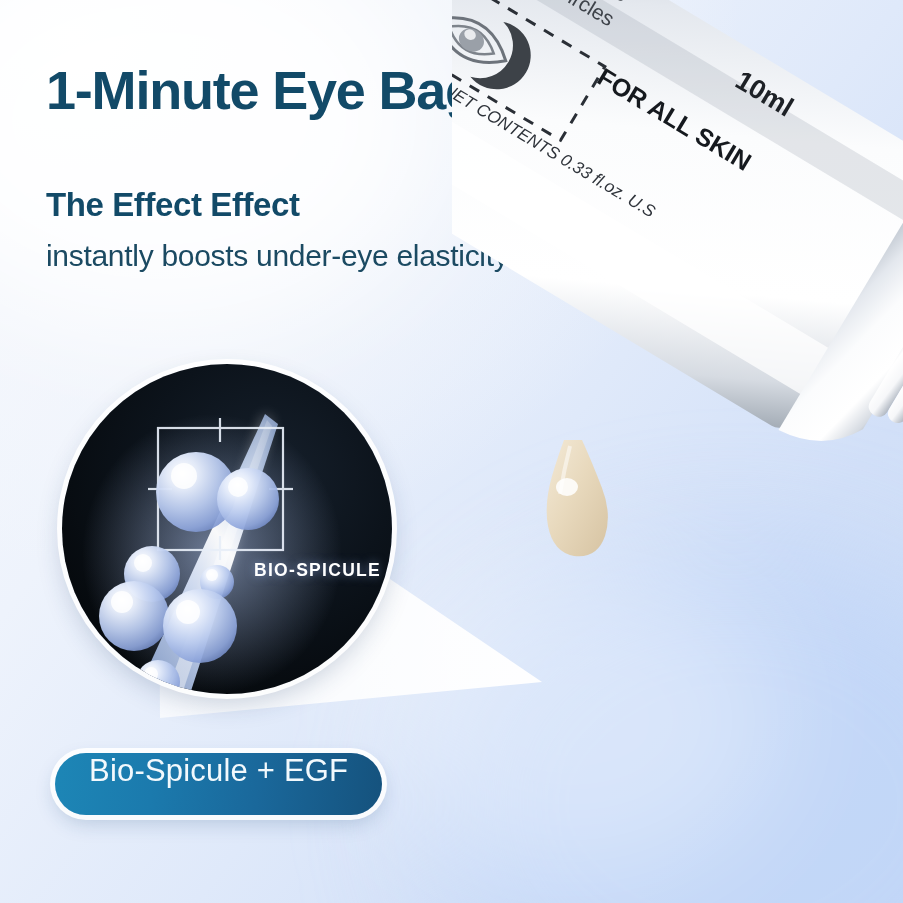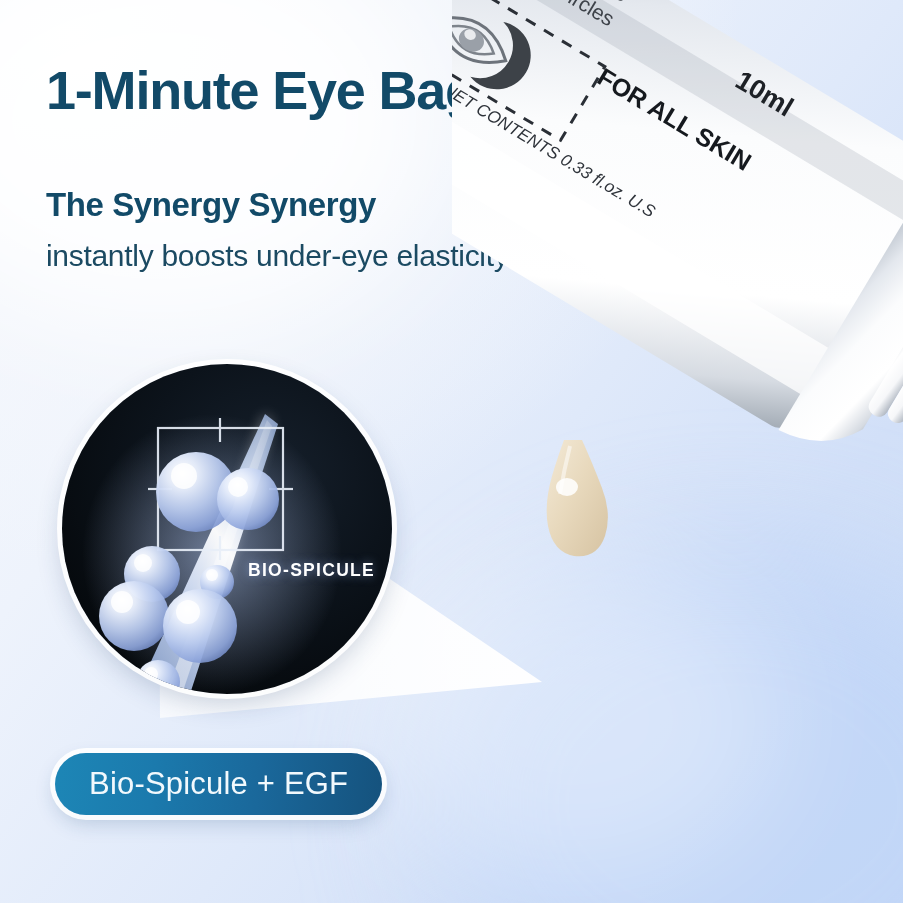--- a/index.html
+++ b/index.html
@@ -54,54 +54,54 @@
   .inset {
     position:absolute; left:62px; top:364px;
     width:330px; height:330px; border-radius:50%;
     background:
       radial-gradient(circle at 62% 34%, #16202c 0%, #0c131b 42%, #060a0e 75%, #04070a 100%);
     box-shadow:0 0 0 5px rgba(255,255,255,.92), 0 10px 26px rgba(30,60,100,.22);
     overflow:hidden;
   }
   .inset svg { position:absolute; inset:0; width:100%; height:100%; display:block; }
   .bio-label {
-    position:absolute; left:186px; top:196px;
+    position:absolute; left:192px; top:196px;
     font-size:17.5px; font-weight:600; color:#ffffff;
     letter-spacing:1.3px; white-space:nowrap;
     text-shadow:0 0 10px rgba(160,190,255,.55);
   }
 
   
   .tube { position:absolute; left:452px; top:-30px; width:480px; height:780px; pointer-events:none; }
 
   
   .badge {
     position:absolute; left:55px; top:753px;
     height:62px; padding:0 34px;
-    display:flex; align-items:center; justify-content:center;
+    display:flex; justify-content:center;
     border-radius:34px;
     background:linear-gradient(96deg, #1d86b6 0%, #1b7aad 30%, #1a689b 62%, #15527d 100%);
     box-shadow:0 0 0 5px rgba(255,255,255,.9), 0 8px 20px rgba(25,70,120,.22);
   }
   .badge-text {
     font-size:31px; font-weight:400; color:#f2f9fd;
     letter-spacing:.2px; white-space:nowrap;
   }
 </style>
 </head>
 <body>
 
 <div class="canvas">
 
   <div class="blob blob-a"></div>
   <div class="blob blob-b"></div>
   <div class="blob blob-c"></div>
 
   <div class="headline">1-Minute Eye Bag Lift</div>
-  <div class="sub-bold">The Synergy Synergy</div>
+  <div class="sub-bold">The Effect Effect</div>
   <div class="sub-body">
     <span>instantly boosts under-eye elasticity</span>
   </div>
 
   <svg class="zoom-cone" viewBox="0 0 430 330">
     <defs>
       <linearGradient id="coneGrad" x1="1" y1="0.55" x2="0" y2="0.5">
         <stop offset="0%" stop-color="#ffffff" stop-opacity="0.98"></stop>
         <stop offset="45%" stop-color="#ffffff" stop-opacity="0.88"></stop>
         <stop offset="100%" stop-color="#ffffff" stop-opacity="0.72"></stop>

